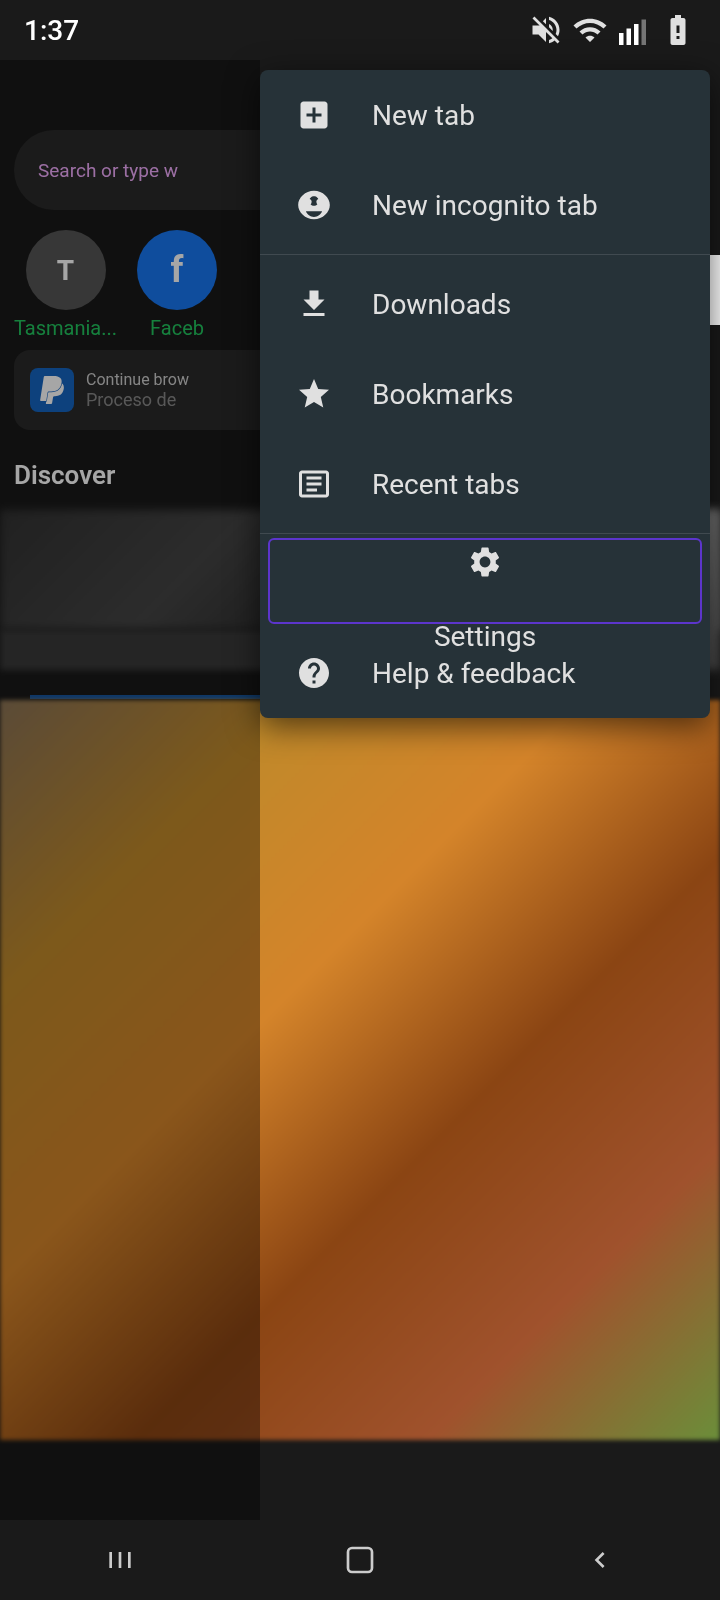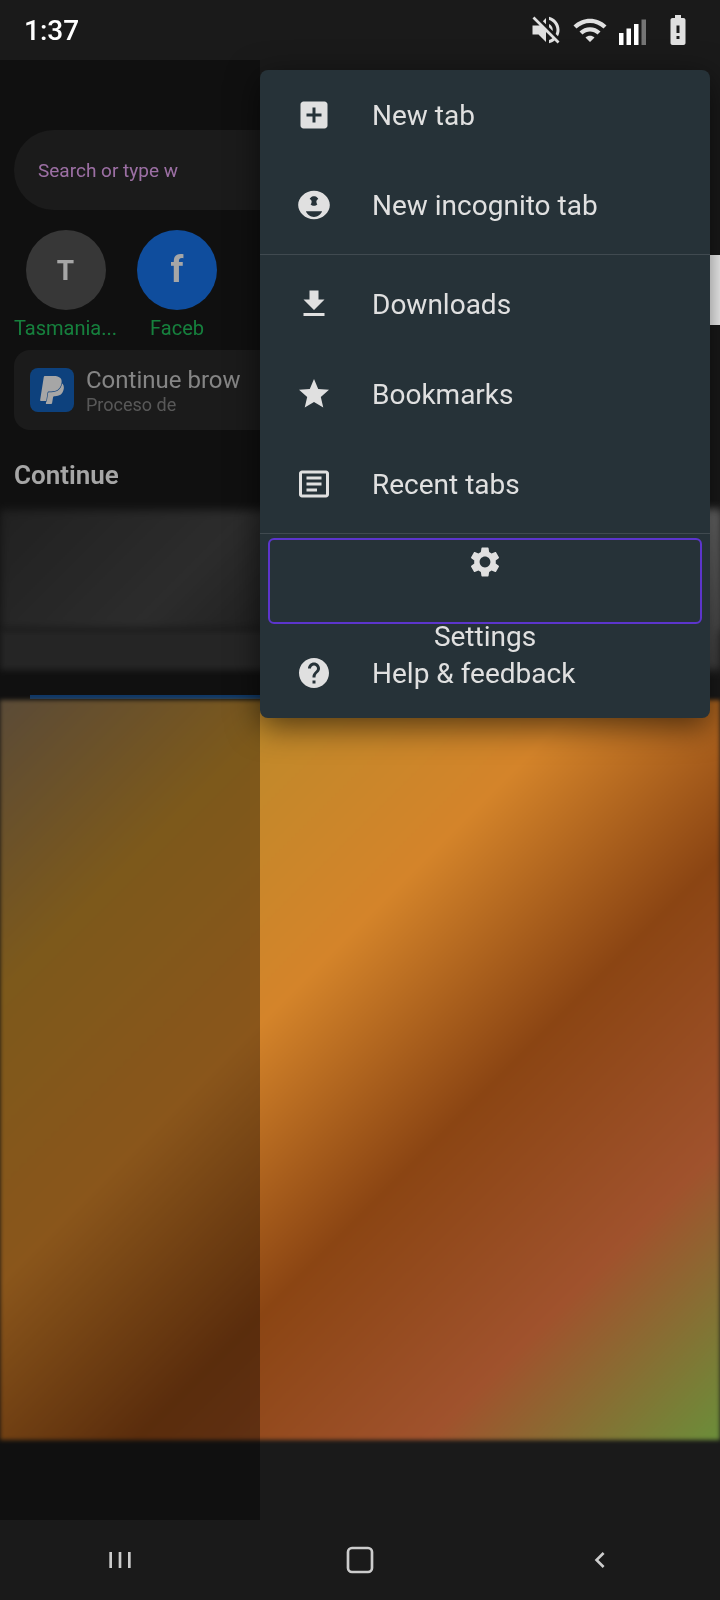--- a/index.html
+++ b/index.html
@@ -138,21 +138,21 @@
       justify-content: center;
     }
 
     .continue-text {
       display: flex;
       flex-direction: column;
     }
 
     .continue-title {
       color: #ccc;
-      font-size: 24px;
+      font-size: 16px;
     }
 
     .continue-subtitle {
       color: #888;
       font-size: 18px;
     }
 
     
     .discover-label {
       position: absolute;
@@ -382,21 +382,21 @@
       <svg width="28" height="28" viewBox="0 0 24 24" fill="white">
         <path d="M7.076 21.337H2.47a.641.641 0 0 1-.633-.74L4.944.901C5.026.382 5.474 0 5.998 0h7.46c2.57 0 4.578.543 5.69 1.81 1.01 1.15 1.304 2.42 1.012 4.287-.023.143-.047.288-.077.437-.983 5.05-4.349 6.797-8.647 6.797h-2.19c-.524 0-.968.382-1.05.9l-1.12 7.106zm14.146-14.42a3.35 3.35 0 0 0-.607-.541c-.013.076-.026.175-.041.254-.93 4.778-4.005 7.201-9.138 7.201h-2.19a.563.563 0 0 0-.556.479l-1.187 7.527h-.506l-.24 1.516a.56.56 0 0 0 .554.647h3.882c.46 0 .85-.334.922-.788.06-.26.76-4.852.816-5.09a.932.932 0 0 1 .923-.788h.58c3.76 0 6.705-1.528 7.565-5.946.36-1.847.174-3.388-.777-4.471z"></path>
       </svg>
     </div>
     <div class="continue-text">
       <span class="continue-title">Continue brow</span>
       <span class="continue-subtitle">Proceso de</span>
     </div>
   </div>
 
-  <div class="discover-label">Continue</div>
+  <div class="discover-label">Discover</div>
 
   <div class="blurred-content-1"></div>
   <div class="blurred-image-1"></div>
   <div class="blurred-content-2"></div>
   <div class="blurred-divider"></div>
   <div class="blurred-image-bottom"></div>
 </div>
 
 <div class="dim-overlay"></div>
 

